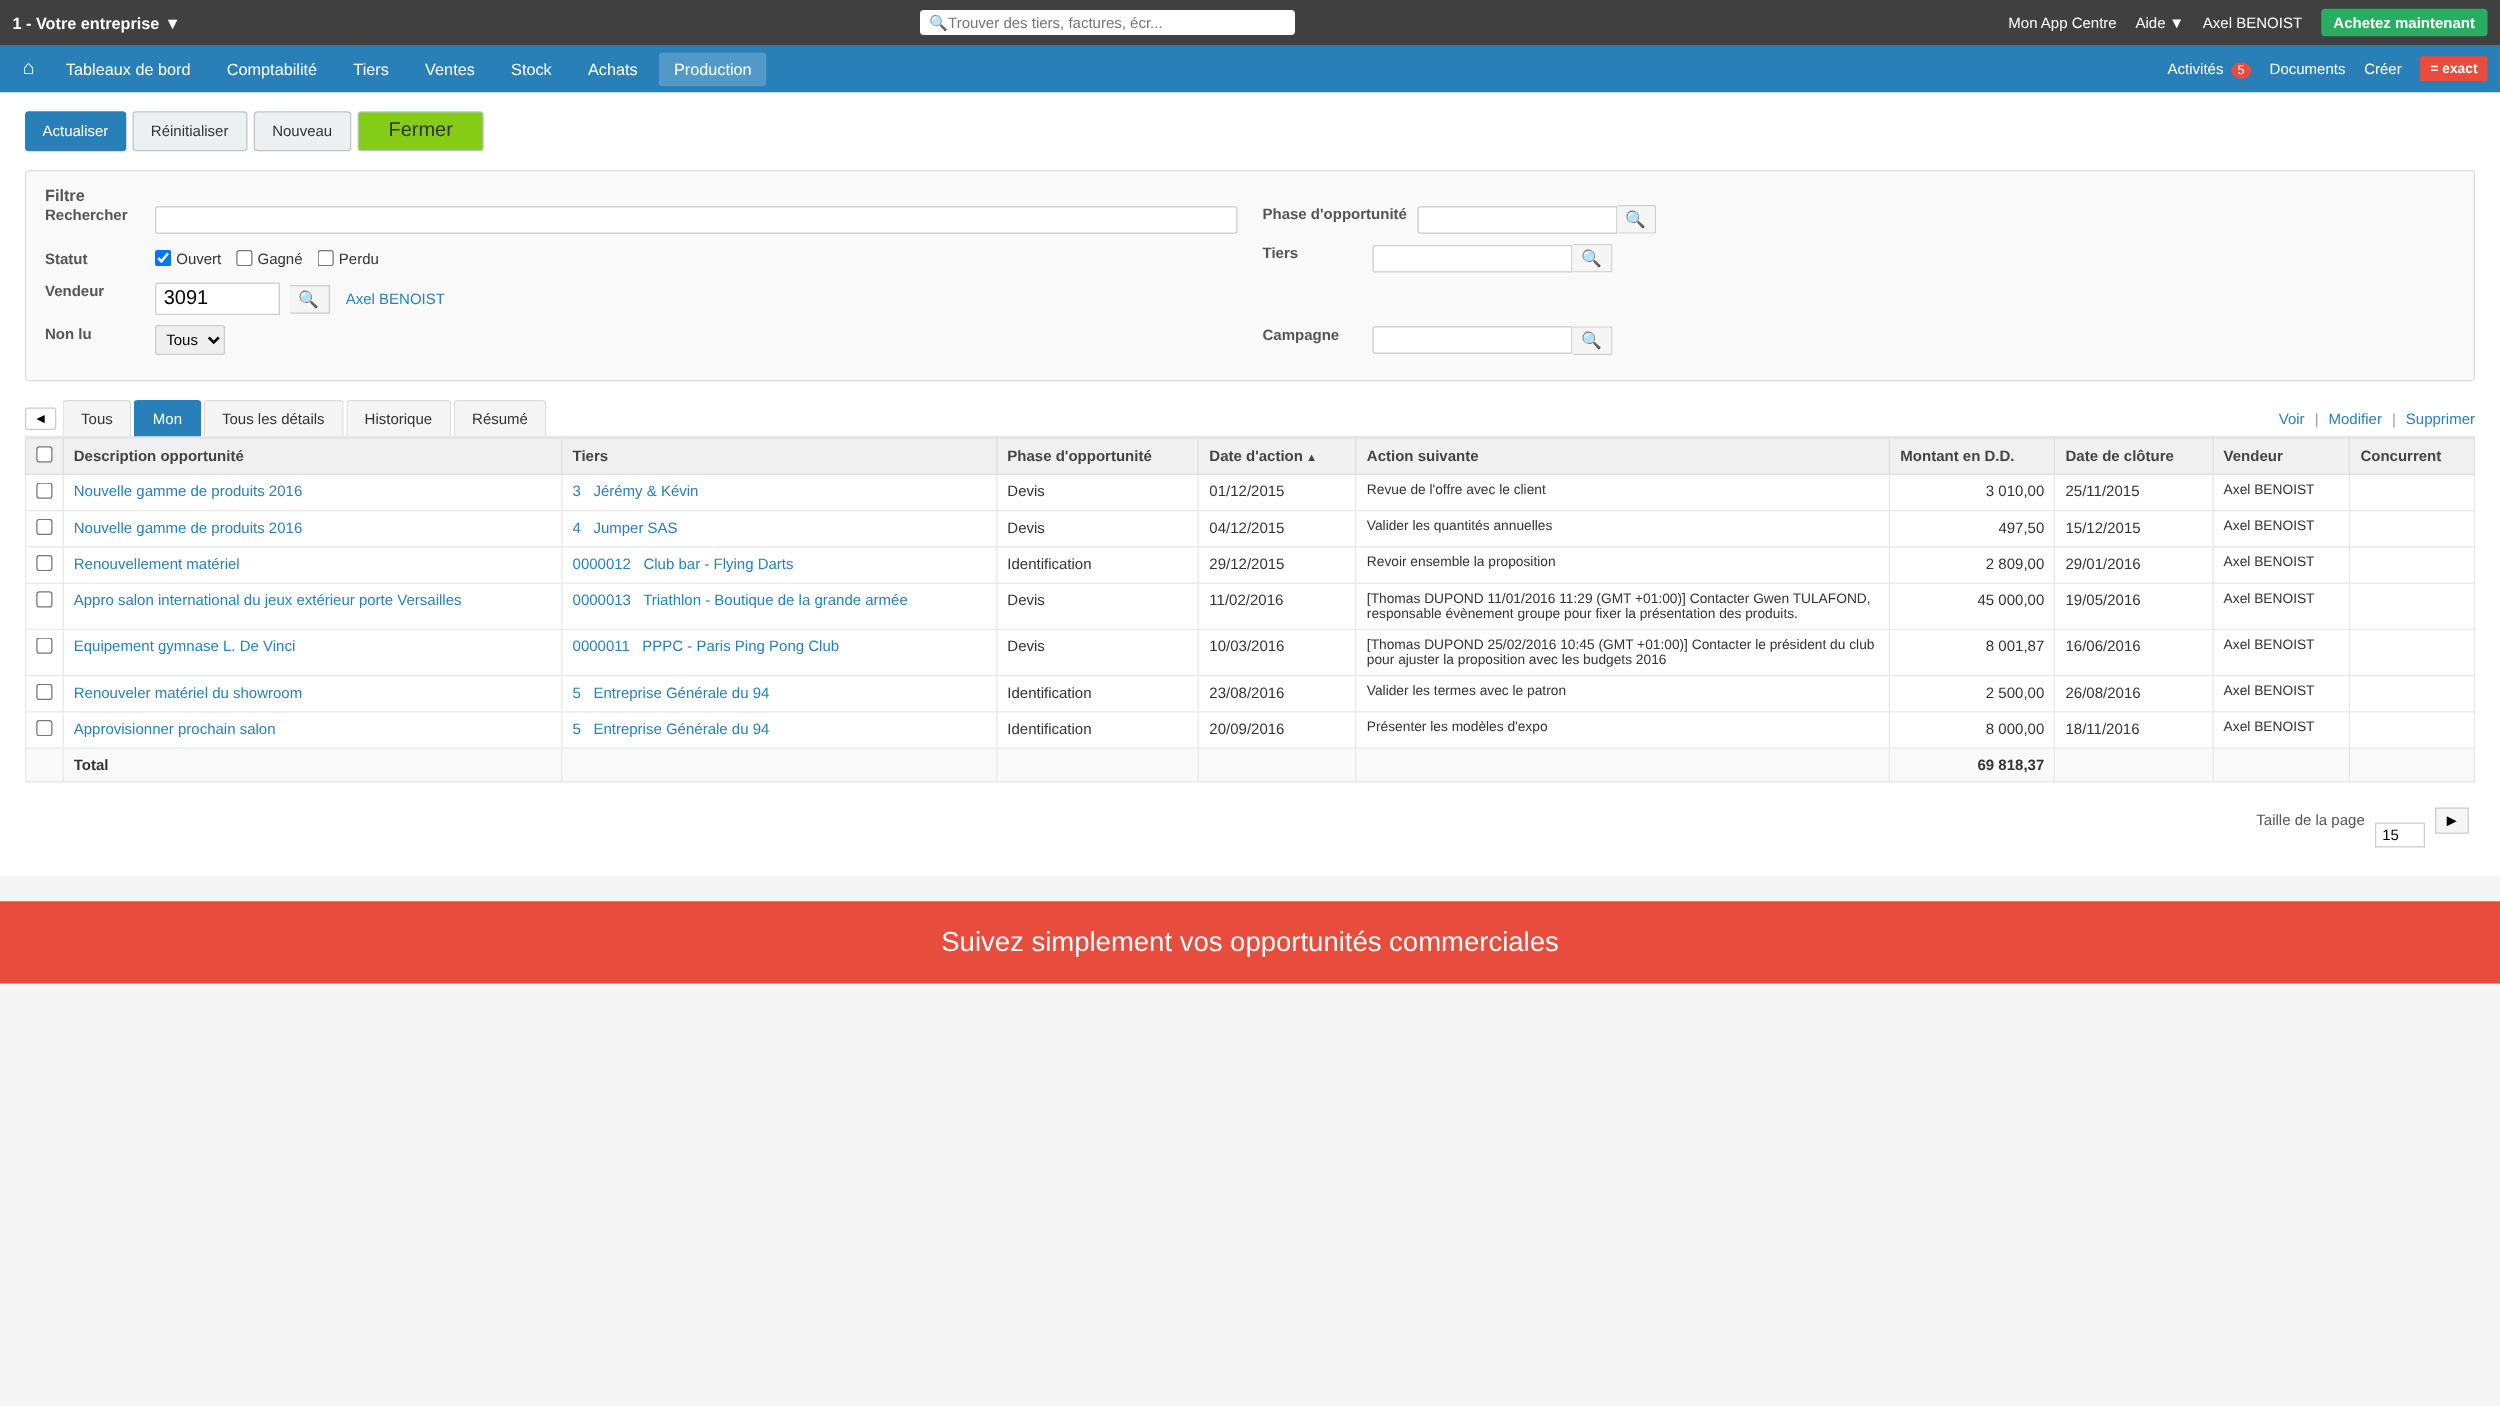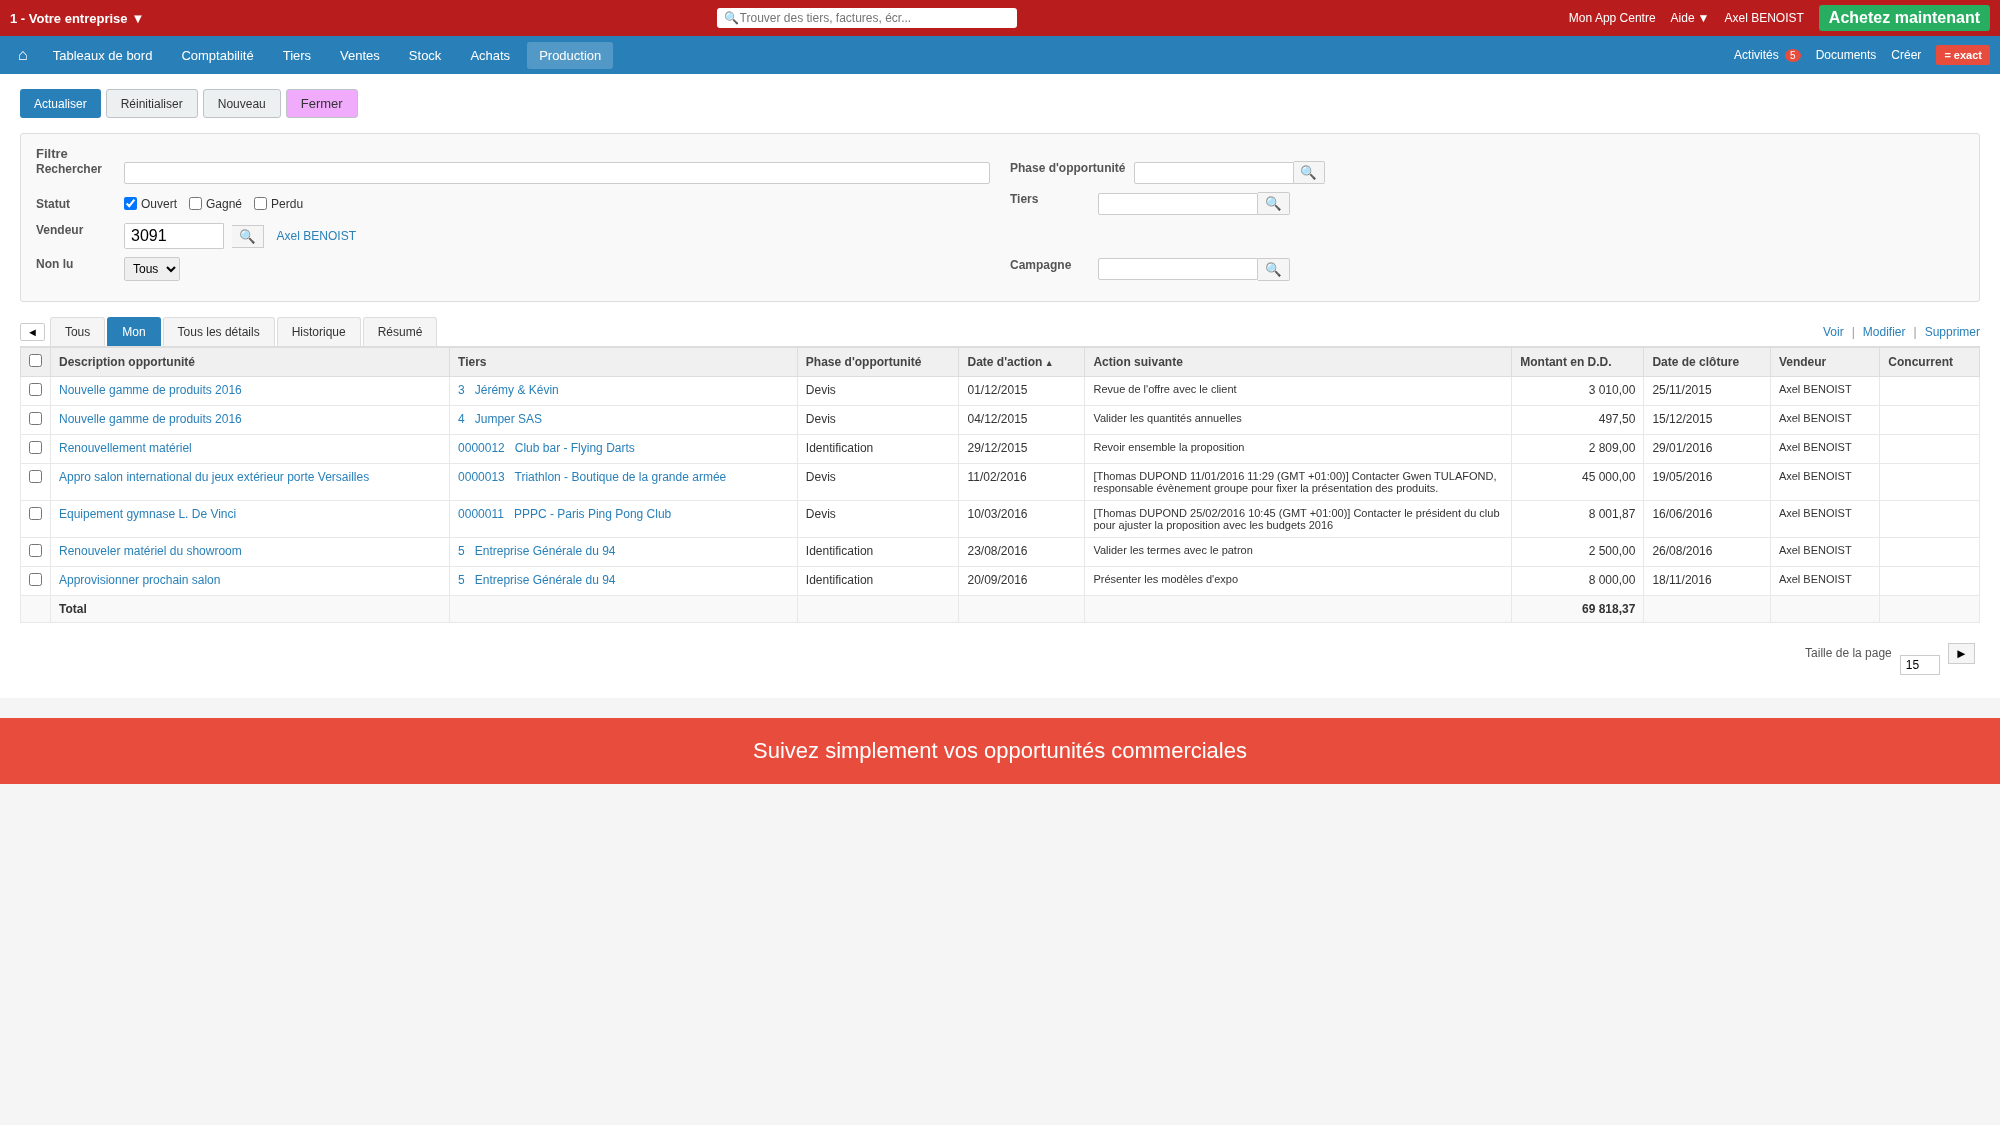--- a/index.html
+++ b/index.html
@@ -1,20 +1,20 @@
 <!DOCTYPE html>
 <html><head>
   <meta charset="utf-8">
   <style>
     * { box-sizing: border-box; margin: 0; padding: 0; }
     body { font-family: Arial, sans-serif; font-size: 12px; background: #f5f5f5; color: #333; }
 
     
     .topbar {
-      background: #b91c1c;
+      background: #404040;
       display: flex;
       align-items: center;
       height: 36px;
       padding: 4px 10px;
       color: white;
     }
     .topbar-brand {
       font-size: 13px;
       font-weight: bold;
       color: white;
@@ -50,21 +50,21 @@
       align-items: center;
       gap: 15px;
       font-size: 12px;
     }
     .btn-achetez {
       background: #27ae60;
       color: white;
       border: none;
       padding: 4px 10px;
       border-radius: 3px;
-      font-size: 16px;
+      font-size: 12px;
       cursor: pointer;
       font-weight: bold;
     }
     .topbar-help {
       display: flex;
       align-items: center;
       gap: 3px;
       color: white;
       cursor: pointer;
     }
@@ -145,26 +145,26 @@
     .btn-secondary {
       background: #ecf0f1;
       color: #333;
       border: 1px solid #bdc3c7;
       padding: 6px 14px;
       border-radius: 3px;
       font-size: 12px;
       cursor: pointer;
     }
     .btn-default {
-      background: #f0abfc;
+      background: #84cc16;
       color: #333;
       border: 1px solid #bdc3c7;
-      padding: 6px 14px;
+      padding: 6px 24px;
       border-radius: 3px;
-      font-size: 13px;
+      font-size: 16px;
       cursor: pointer;
     }
 
     
     .filter-section {
       background: #f9f9f9;
       border: 1px solid #ddd;
       border-radius: 3px;
       padding: 12px 15px;
       margin-bottom: 15px;

